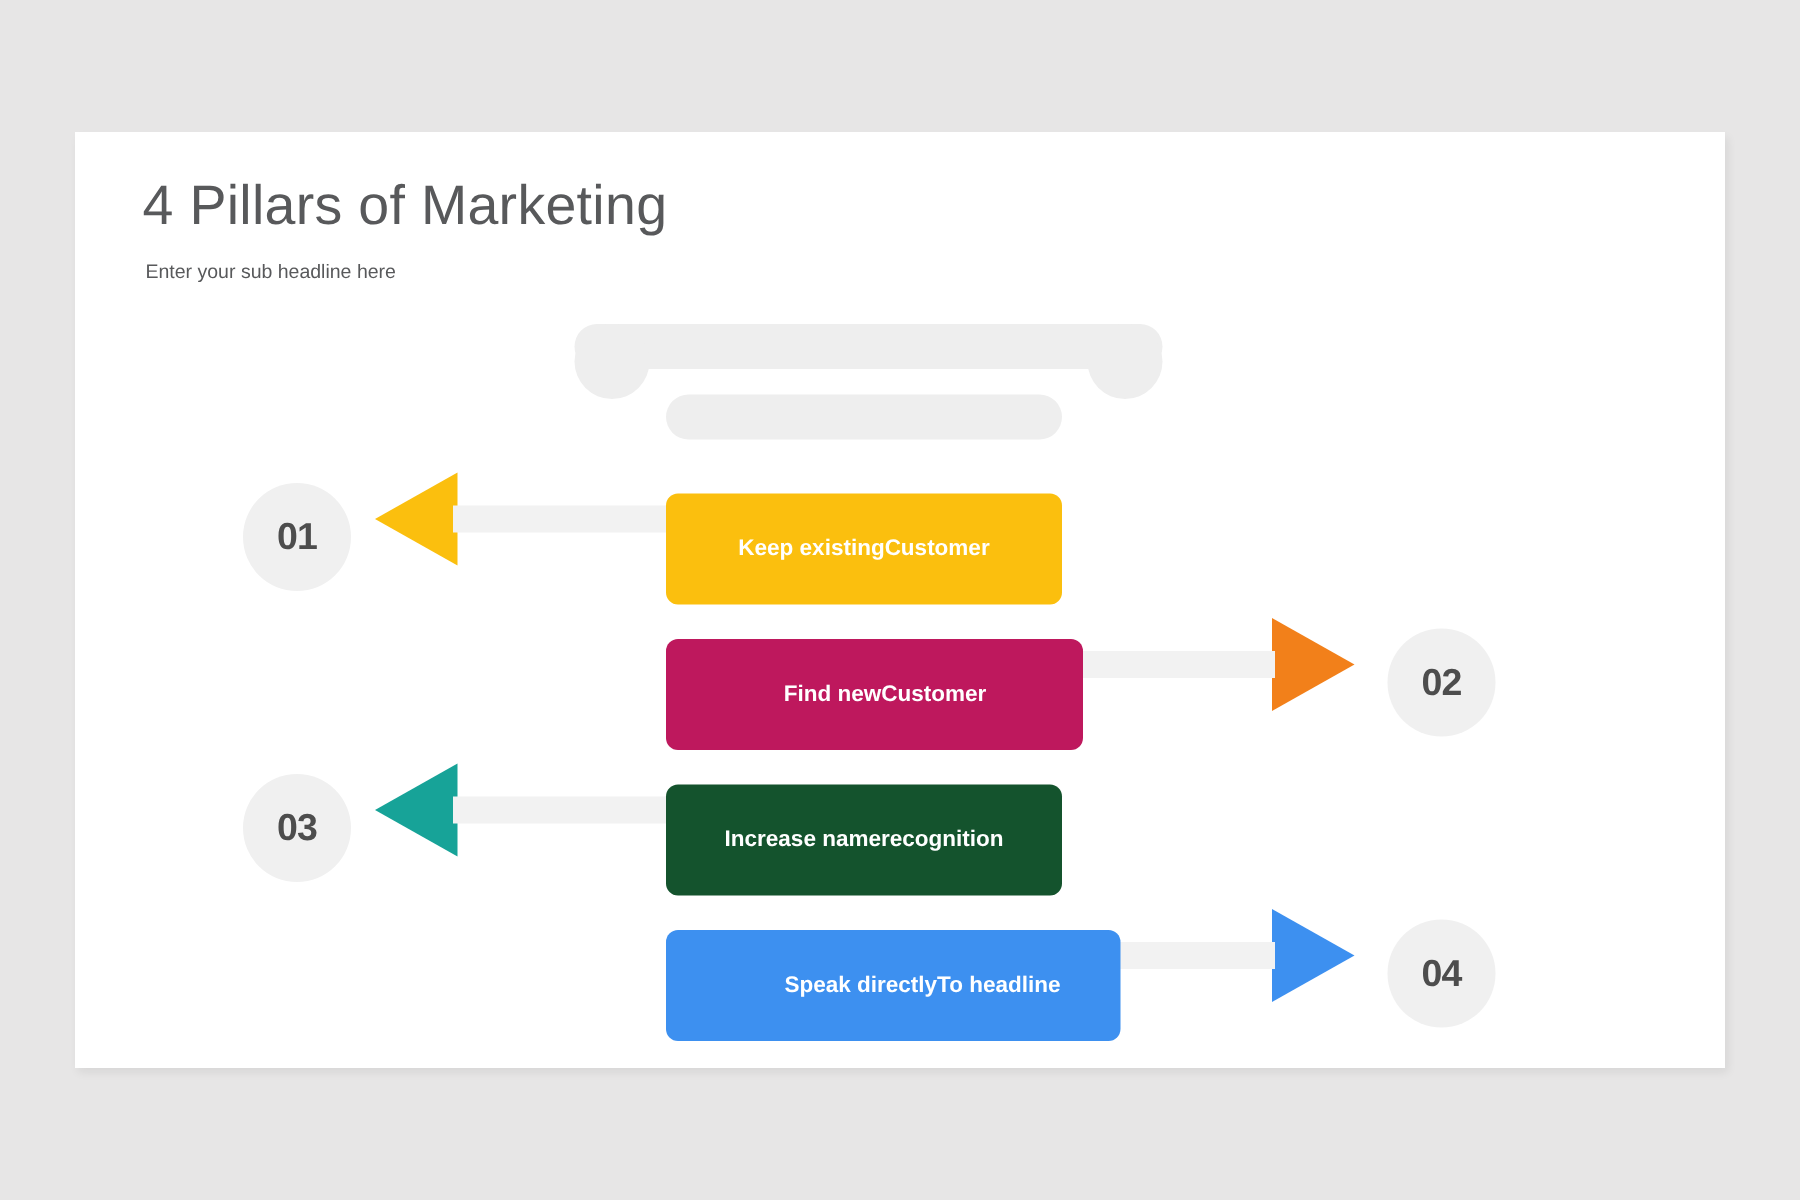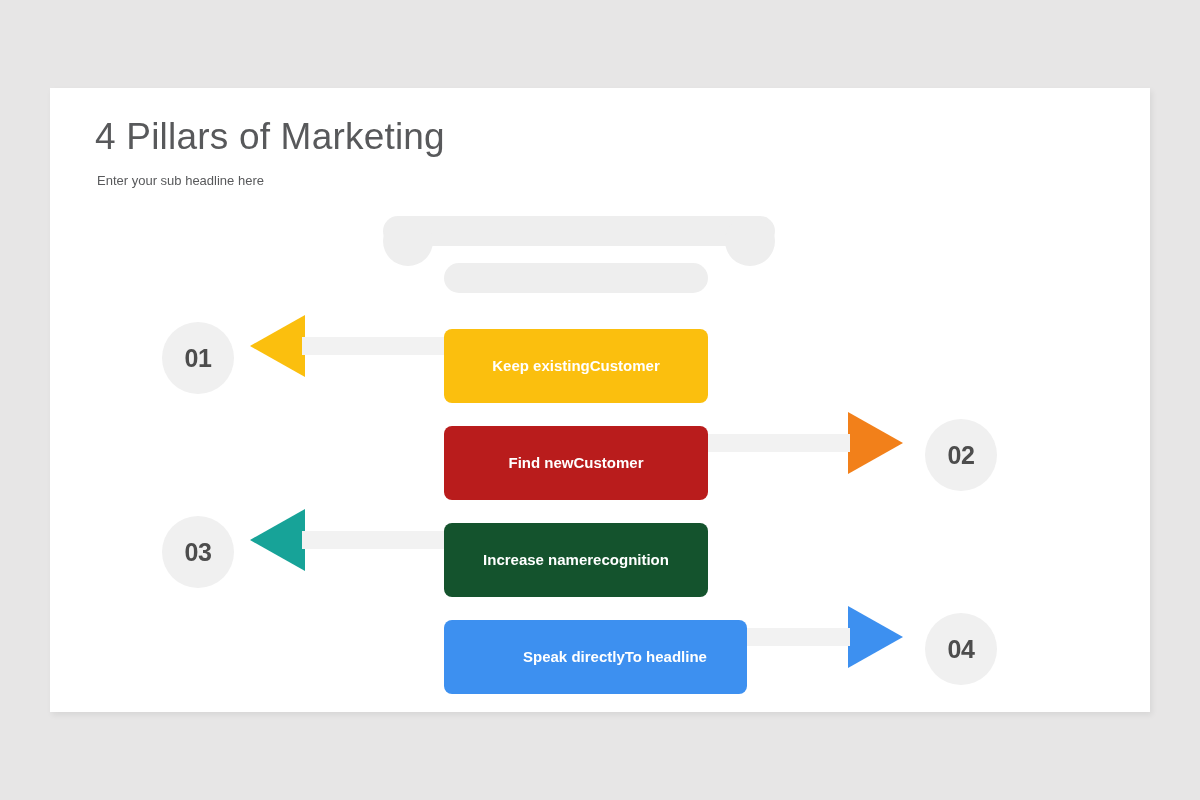--- a/index.html
+++ b/index.html
@@ -162,21 +162,21 @@
           <span>Keep existing</span>
           <span>Customer</span>
         </div>
       </div>
       <div class="row right" style="top: 318px;">
         <div class="num-circle">
           <span>02</span>
         </div>
         <div class="arrow" style="color: rgb(242, 128, 26);"></div>
         <div class="connector"></div>
-        <div class="card" style="background: #b91c1c;">
+        <div class="card" style="background: #be185d; padding-left: 14px;">
           <span>Find new</span>
           <span>Customer</span>
         </div>
       </div>
       <div class="row left" style="top: 415px;">
         <div class="num-circle">
           <span>03</span>
         </div>
         <div class="arrow" style="color: rgb(23, 163, 152);"></div>
         <div class="connector"></div>

